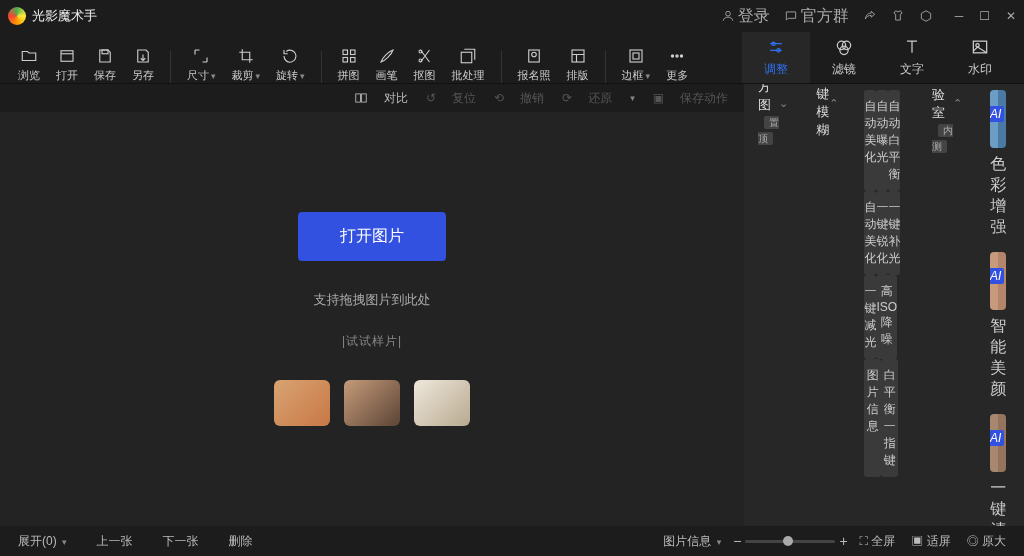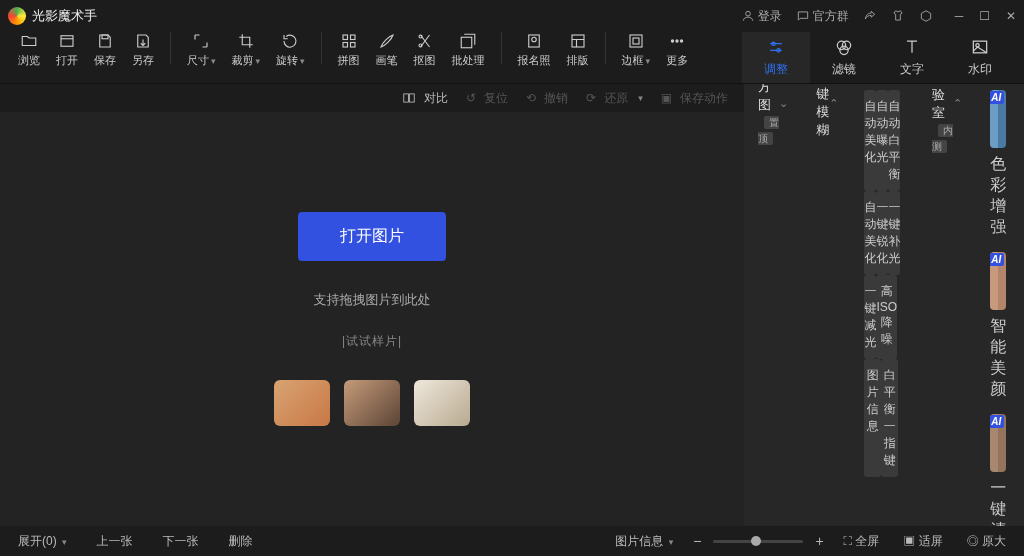--- a/index.html
+++ b/index.html
@@ -4,45 +4,45 @@
 <style>
 * { margin: 0; padding: 0; box-sizing: border-box; font-family: "Microsoft YaHei", Arial, sans-serif; }
 body { background: #1c1c1c; color: #ccc; width: 1024px; height: 556px; overflow: hidden; display: flex; flex-direction: column; font-size: 12px; }
 
 
 .titlebar { height: 28px; background: #1c1c1c; display: flex; align-items: center; padding: 16px 8px; justify-content: space-between; }
 .title-left { display: flex; align-items: center; gap: 6px; }
 .logo { width: 18px; height: 18px; border-radius: 50%; background: conic-gradient(#4caf50, #ffeb3b, #ff9800, #f44336, #4caf50); }
 .title-text { color: #eee; font-size: 13px; }
 .title-right { display: flex; align-items: center; gap: 14px; }
-.title-btn { color: #aaa; cursor: pointer; display: flex; align-items: center; gap: 3px; font-size: 12px; }
+.title-btn { color: #aaa; cursor: pointer; display: flex; align-items: center; gap: 3px; font-size: 16px; }
 .title-btn svg { width: 14px; height: 14px; }
 .win-ctrl { display: flex; gap: 16px; margin-left: 8px; }
 .win-ctrl span { cursor: pointer; color: #aaa; }
 
 
-.toolbar { height: 52px; background: #1c1c1c; display: flex; align-items: flex-start; padding: 0 10px; border-bottom: 1px solid #111; }
+.toolbar { height: 52px; background: #1c1c1c; display: flex; align-items: flex-end; padding: 0 10px; border-bottom: 1px solid #111; }
 .tool-group { display: flex; align-items: center; }
 .tool-item { display: flex; flex-direction: column; align-items: center; gap: 3px; padding: 0 8px; cursor: pointer; color: #ccc; }
 .tool-item svg, .tool-item .ico { width: 18px; height: 18px; }
 .tool-label { font-size: 11px; }
 .sep { width: 1px; height: 32px; background: #333; margin: 0 8px; }
 .caret { font-size: 9px; margin-left: 2px; color: #888; }
 
 
 .right-tabs { display: flex; margin-left: auto; height: 100%; }
 .rtab { width: 68px; display: flex; flex-direction: column; align-items: center; justify-content: center; gap: 4px; cursor: pointer; color: #ccc; }
 .rtab.active { background: #272727; color: #2f6fed; }
 .rtab .ico { width: 20px; height: 20px; }
 
 
 .body { flex: 1; display: flex; min-height: 0; }
 .canvas-area { flex: 1; display: flex; flex-direction: column; background: #232323; min-width: 0; }
 .secondary-bar { height: 28px; background: #1c1c1c; display: flex; align-items: center; justify-content: flex-end; gap: 18px; padding: 0 16px; color: #555; font-size: 12px; }
-.sec-item { display: flex; align-items: center; gap: 8px; }
+.sec-item { display: flex; align-items: center; gap: 16px; }
 .sec-item.enabled { color: #bbb; }
 
 .canvas { flex: 1; display: flex; flex-direction: column; align-items: center; justify-content: center; gap: 30px; }
 .open-btn { background: #3351e0; color: #fff; border: none; padding: 14px 42px; font-size: 16px; border-radius: 4px; cursor: pointer; }
 .drag-hint { color: #aaa; font-size: 13px; }
 .sample-cap { color: #888; font-size: 12px; letter-spacing: 1px; margin-top: -6px; }
 .samples { display: flex; gap: 14px; }
 .thumb { width: 56px; height: 46px; border-radius: 6px; overflow: hidden; cursor: pointer; }
 .th1 { background: linear-gradient(135deg,#d9a373,#c77845); }
 .th2 { background: linear-gradient(135deg,#c59b7a,#5c4436); }
@@ -54,33 +54,33 @@
 .rp-section-head .chev { color: #888; font-size: 11px; }
 .badge { font-size: 10px; background: #444; color: #aaa; padding: 1px 5px; border-radius: 2px; margin-left: 6px; }
 .rp-body { padding: 6px 12px 14px; }
 .preset-grid { display: flex; flex-wrap: wrap; }
 .preset { flex: 0 0 calc(33.33% - 6px); background: #3a3a3a; color: #ccc; text-align: center; padding: 8px 0; border-radius: 3px; cursor: pointer; font-size: 12px; }
 .preset.wide { flex: 0 0 calc(50% - 4px); }
 
 .ai-grid { display: flex; flex-wrap: wrap; gap: 14px; padding: 6px 14px; }
 .ai-item { flex: 0 0 calc(33.33% - 10px); display: flex; flex-direction: column; align-items: center; gap: 6px; cursor: pointer; position: relative; }
 .ai-thumb { width: 100%; height: 58px; border-radius: 4px; position: relative; overflow: hidden; }
-.ai-badge { position: absolute; top: 1px; right: 2px; background: #3351e0; color: #fff; font-size: 10px; padding: 1px 3px; border-radius: 2px; font-style: italic; font-weight: bold; }
+.ai-badge { position: absolute; top: 16px; right: 2px; background: #3351e0; color: #fff; font-size: 12px; padding: 1px 3px; border-radius: 2px; font-style: italic; }
 .ai-cap { font-size: 16px; color: #ccc; }
 .ait1 { background: linear-gradient(90deg,#6b9ec7 50%,#4a7aa3 50%); }
 .ait2 { background: linear-gradient(90deg,#c89a7d 50%,#b3856a 50%); }
 .ait3 { background: linear-gradient(90deg,#a8876f 50%,#94745d 50%); }
 .ait4 { background: linear-gradient(180deg,#a3c4d9,#7398b0); }
 .ait5 { background: linear-gradient(135deg,#5568e0,#9a6fd9); }
 
 
 .bottombar { height: 30px; background: #1c1c1c; display: flex; align-items: center; padding: 0 10px; gap: 14px; color: #bbb; font-size: 12px; }
 .bb-btn { cursor: pointer; padding: 3px 8px; }
 .bb-spacer { flex: 1; }
-.bb-right { display: flex; align-items: center; gap: 8px; margin-left: 10px; }
+.bb-right { display: flex; align-items: center; gap: 0; margin-left: 10px; }
 .slider { width: 90px; height: 3px; background: #444; border-radius: 2px; position: relative; }
 .slider .knob { position: absolute; left: 38px; top: -4px; width: 10px; height: 10px; background: #aaa; border-radius: 50%; }
 .zoom-sym { cursor: pointer; font-size: 14px; padding: 0 4px; }
 
 svg { stroke: currentColor; fill: none; stroke-width: 1.5; }
 
 ::-webkit-scrollbar { width: 6px; }
 ::-webkit-scrollbar-thumb { background: #444; }
 </style>
 </head>

